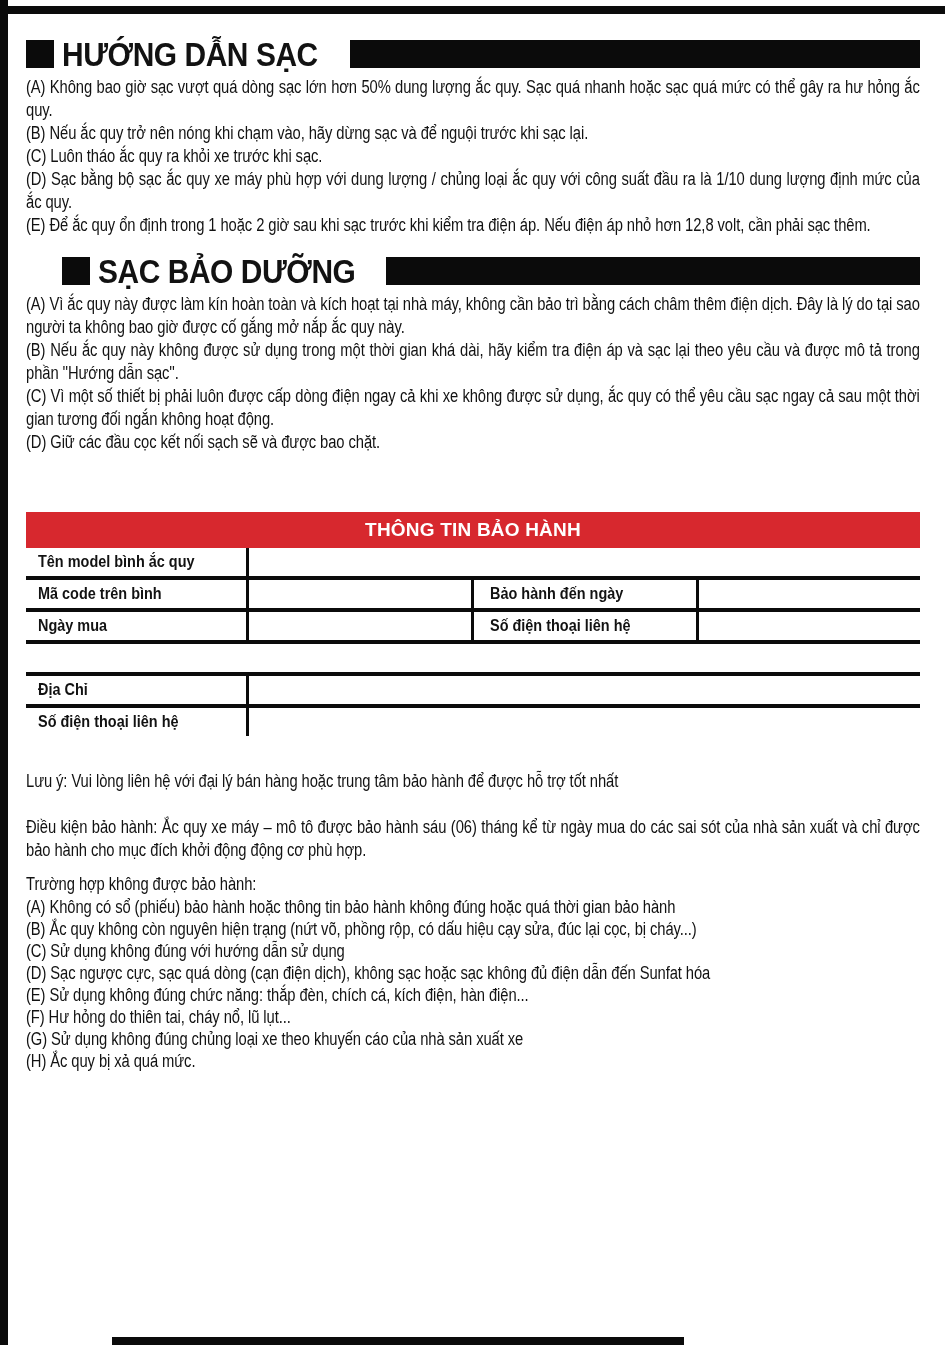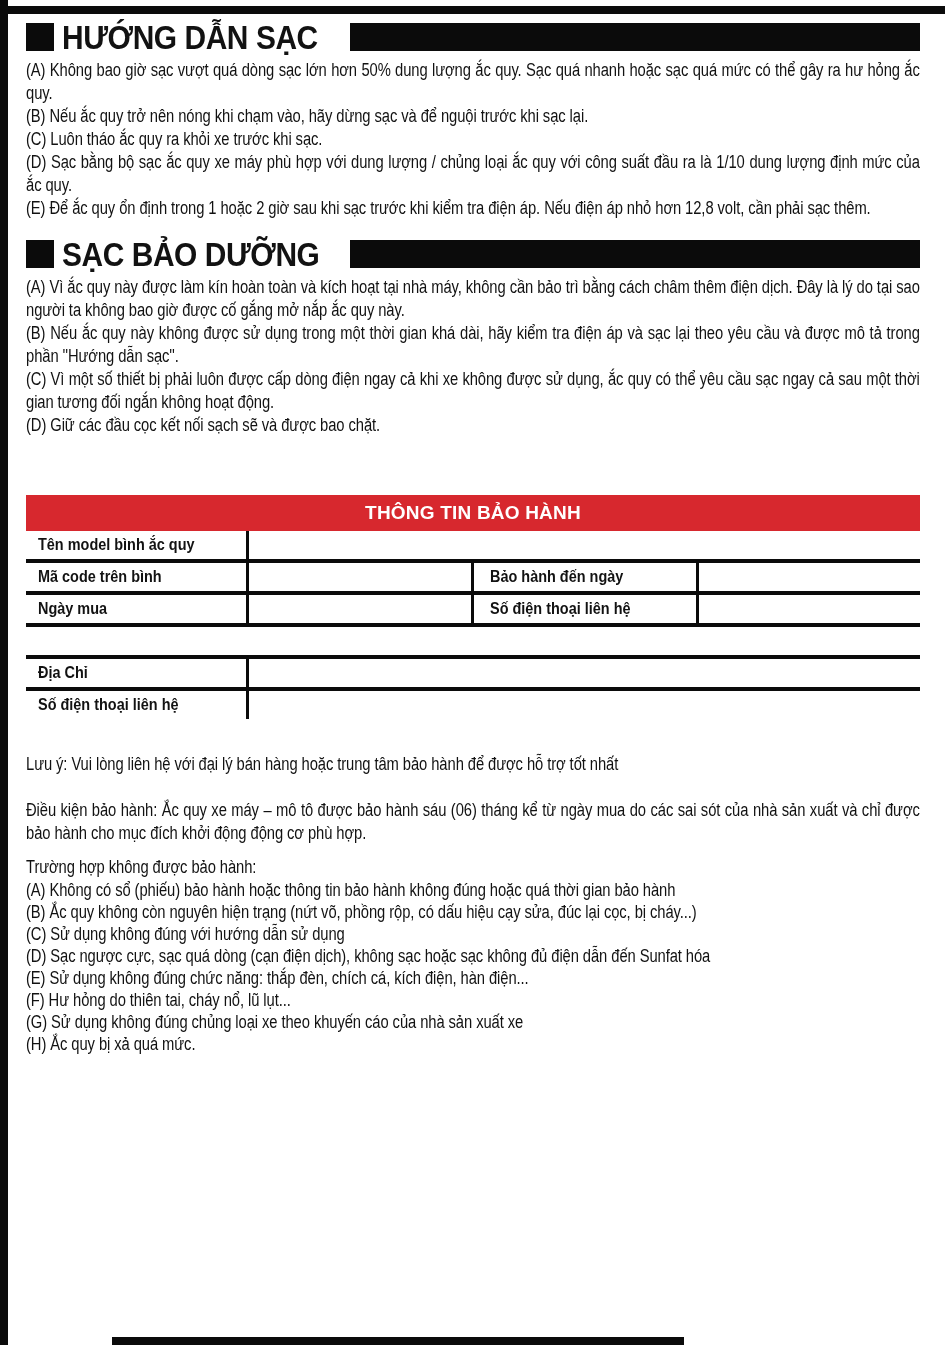--- a/index.html
+++ b/index.html
@@ -8,33 +8,33 @@
     width:945px;height:1345px;
     background:#ffffff;
     overflow:hidden;
     font-family:"Liberation Sans", sans-serif;
     color:#121212;
   }
   .edge-left{position:absolute;left:0;top:0;width:8px;height:100%;background:#0b0b0b;}
   .edge-top{position:absolute;left:0;top:6px;width:100%;height:8px;background:#0b0b0b;}
   .bottom-bar{position:absolute;left:112px;bottom:0;width:572px;height:8px;background:#0b0b0b;}
 
-  .content{position:absolute;left:26px;top:22px;width:894px;}
+  .content{position:absolute;left:26px;top:39px;width:894px;}
 
   
   .sec-header{display:flex;align-items:center;height:30px;margin:0 0 7px 0;}
   .sq{width:28px;height:28px;background:#0b0b0b;flex:none;margin-right:8px;}
   .sec-title-wrap{width:282px;flex:none;overflow:visible;}
   .sec-title{
     display:inline-block;white-space:nowrap;
     font-size:34px;font-weight:bold;letter-spacing:-0.5px;line-height:30px;
     transform:scaleX(0.88);transform-origin:0 50%;
   }
   .sec-bar{flex:1;height:28px;background:#0b0b0b;margin-left:6px;}
-  .hdr2{margin-top:19px;}
+  .hdr2{margin-top:19px;margin-left:36px;}
 
   
   .cond-block{
     width:1090px;
     transform:scaleX(0.82);transform-origin:0 0;
     text-align:justify;
   }
   .cond-block p{margin:0;font-size:18px;line-height:23px;letter-spacing:-0.1px;}
   .one-line{text-align:left;}
 

